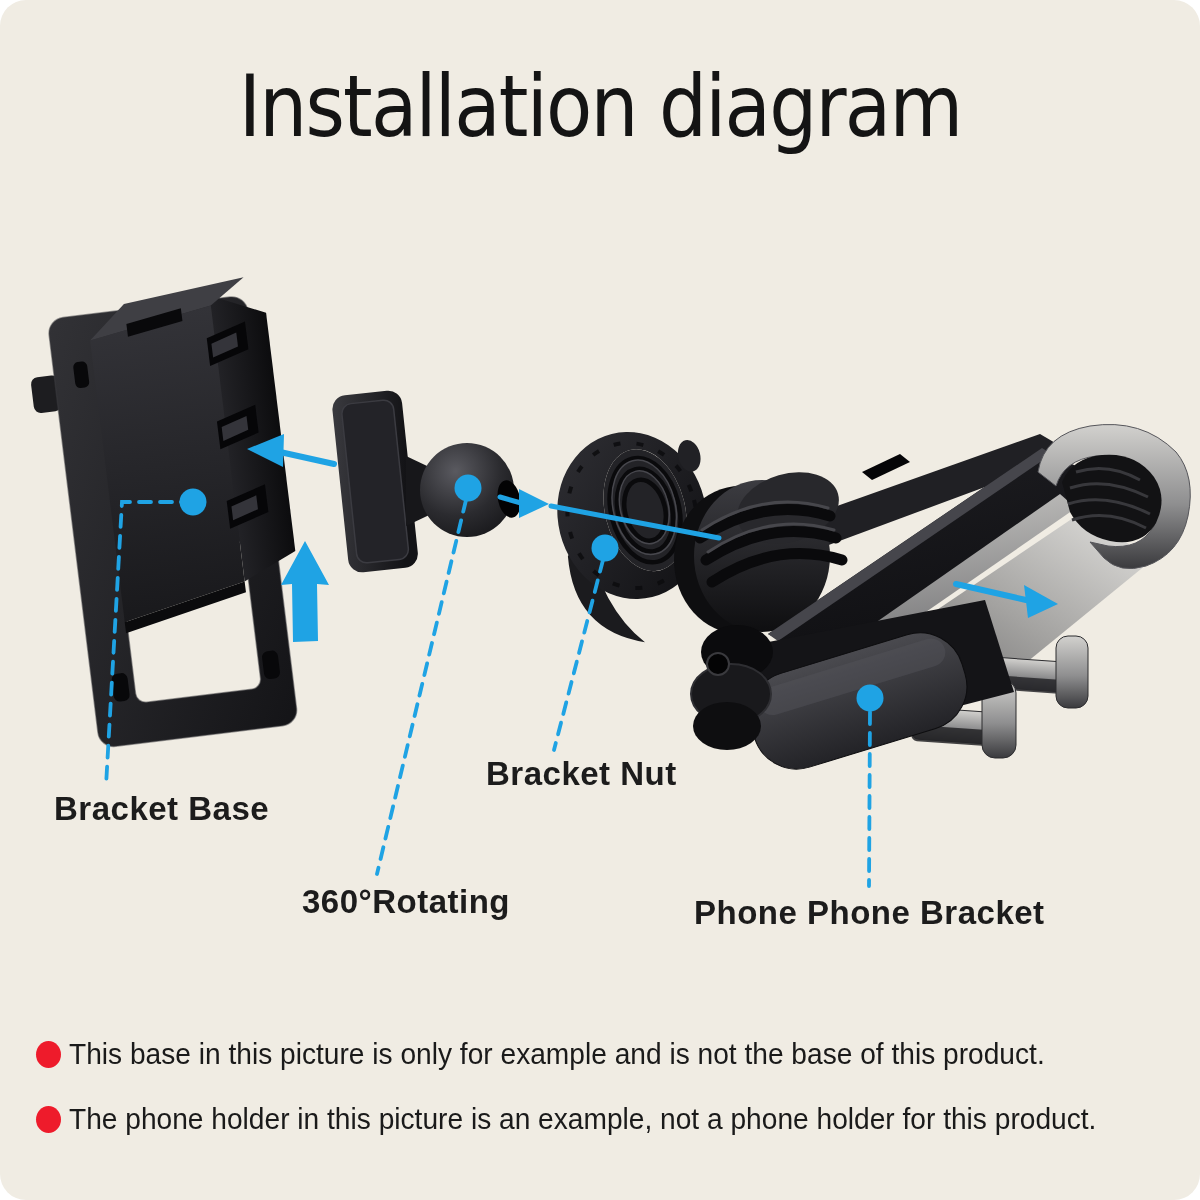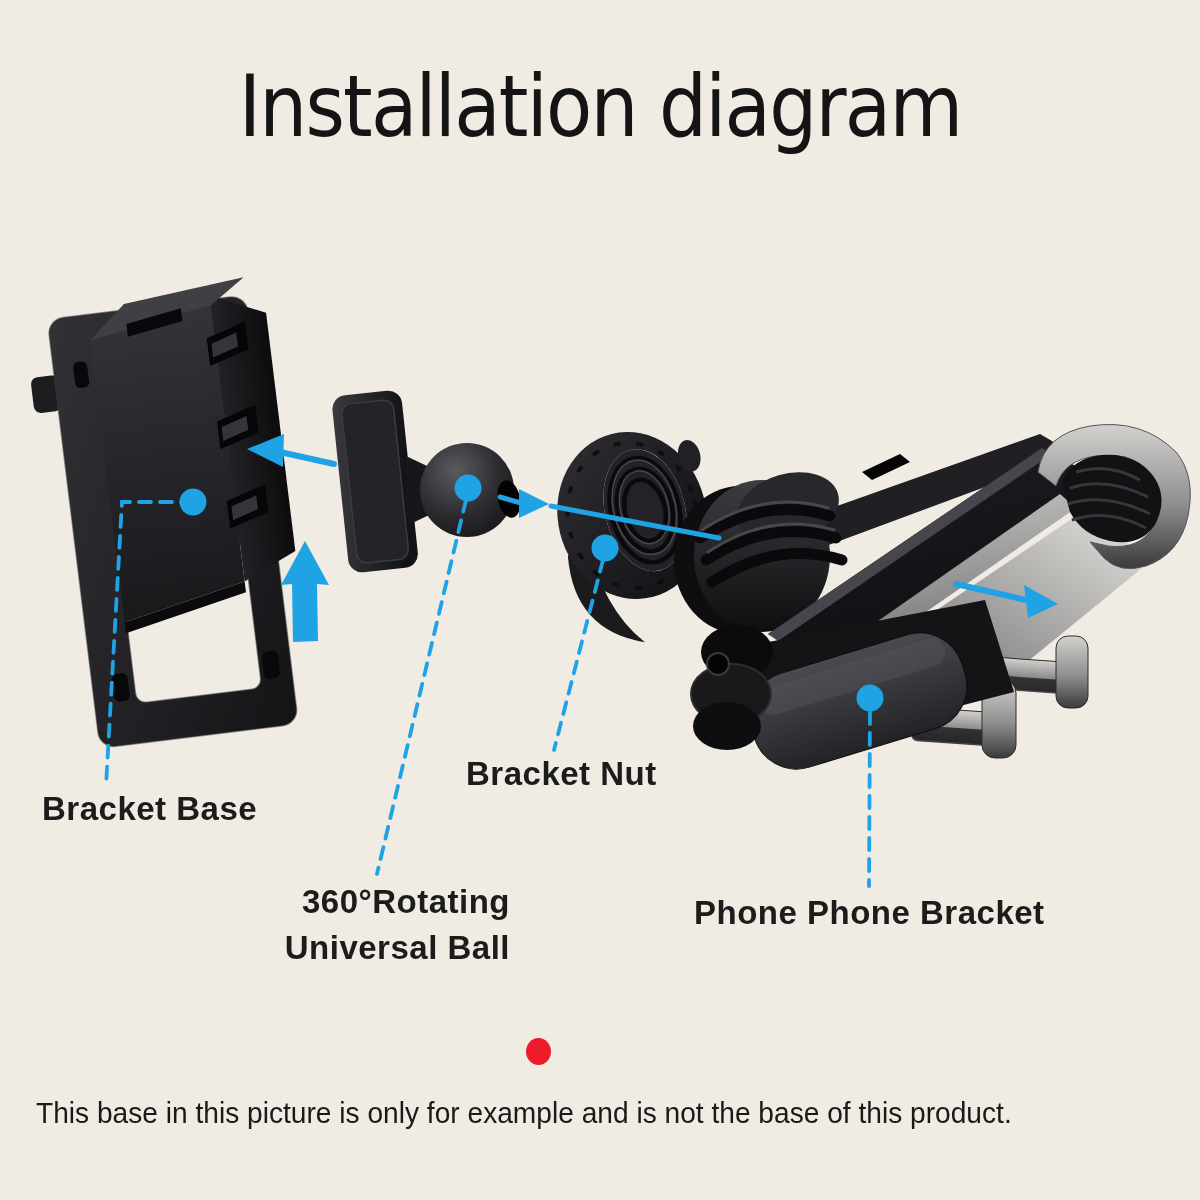--- a/index.html
+++ b/index.html
@@ -2,41 +2,42 @@
 <html><head>
 <meta charset="utf-8">
 <style>
   html,body{margin:0;padding:0;}
   .page{
     position:relative;
     width:1200px;height:1200px;
     background:#f0ece3;
     overflow:hidden;
     font-family:"Liberation Sans","DejaVu Sans",sans-serif;
+    border-radius:26px;
   }
   .layer{position:absolute;left:0;top:0;width:1200px;height:1200px;}
   .title{
     position:absolute;left:0;top:56px;width:1200px;
     text-align:center;
     font-family:"DejaVu Sans","Liberation Sans",sans-serif;
     font-size:86px;font-weight:400;color:#141414;
     transform:scaleX(0.88);transform-origin:600px 50%;
     letter-spacing:-2px;white-space:nowrap;
   }
   .part-label{
     position:absolute;
     font-size:33px;font-weight:700;color:#1c1c1c;
     letter-spacing:0.5px;white-space:nowrap;
   }
-  .label-base{left:42px;top:790px;}
-  .label-nut{left:466px;top:755px;}
+  .label-base{left:54px;top:790px;}
+  .label-nut{left:486px;top:755px;}
   .label-ball{left:250px;top:879px;width:260px;text-align:right;line-height:46px;}
   .label-phone{left:694px;top:894px;}
   .note{
-    position:absolute;left:36px;display:flex;align-items:center;gap:32px;flex-direction:column;
+    position:absolute;left:36px;display:flex;align-items:center;gap:8px;
   }
   .note-1{top:1038px;}
   .note-2{top:1103px;}
   .bullet{
     width:25px;height:27px;border-radius:50%;
     background:#ee1b2b;flex:0 0 auto;
   }
   .note-text{
     font-size:29px;color:#1a1a1a;white-space:nowrap;
     transform:scaleX(0.97);transform-origin:left center;
@@ -244,21 +245,24 @@
       <polygon points="1024,585 1058,604 1028,618" fill="#1fa3e4"></polygon>
     </g>
   </svg>
 
   <div class="title">Installation diagram</div>
 
   <div class="part-label label-base">Bracket Base</div>
   <div class="part-label label-nut">Bracket Nut</div>
   <div class="part-label label-ball">
     <div>360°Rotating</div>
-    <div>Universal Ball</div>
   </div>
   <div class="part-label label-phone">Phone Phone Bracket</div>
 
   <div class="note note-1">
     <span class="bullet"></span>
     <span class="note-text">This base in this picture is only for example and is not the base of this product.</span>
   </div>
+  <div class="note note-2">
+    <span class="bullet"></span>
+    <span class="note-text">The phone holder in this picture is an example, not a phone holder for this product.</span>
+  </div>
 </div>
 
 </body></html>

